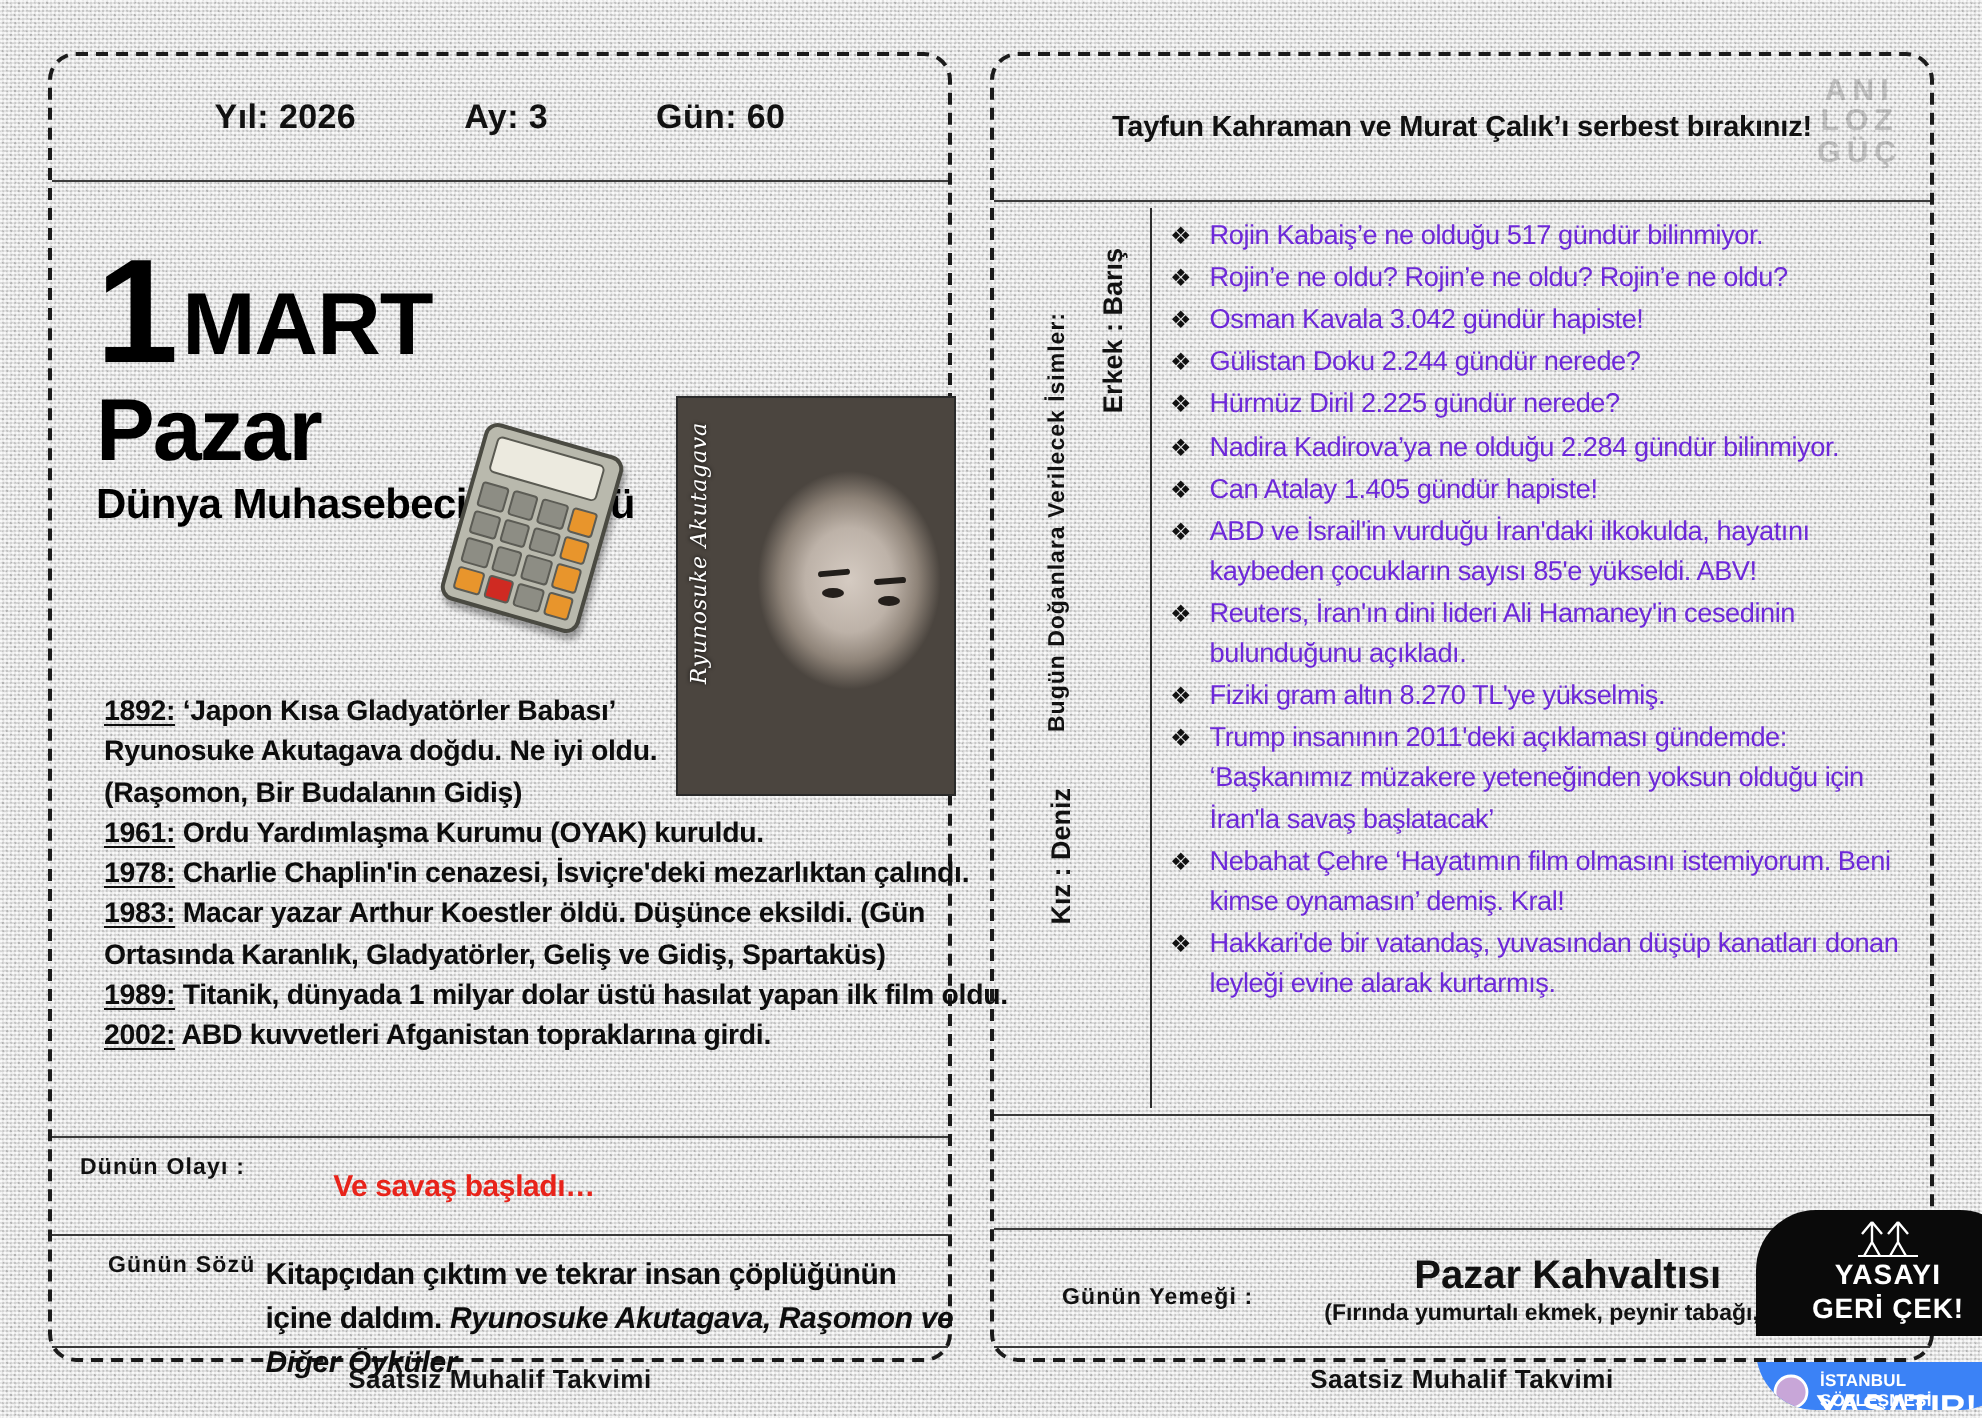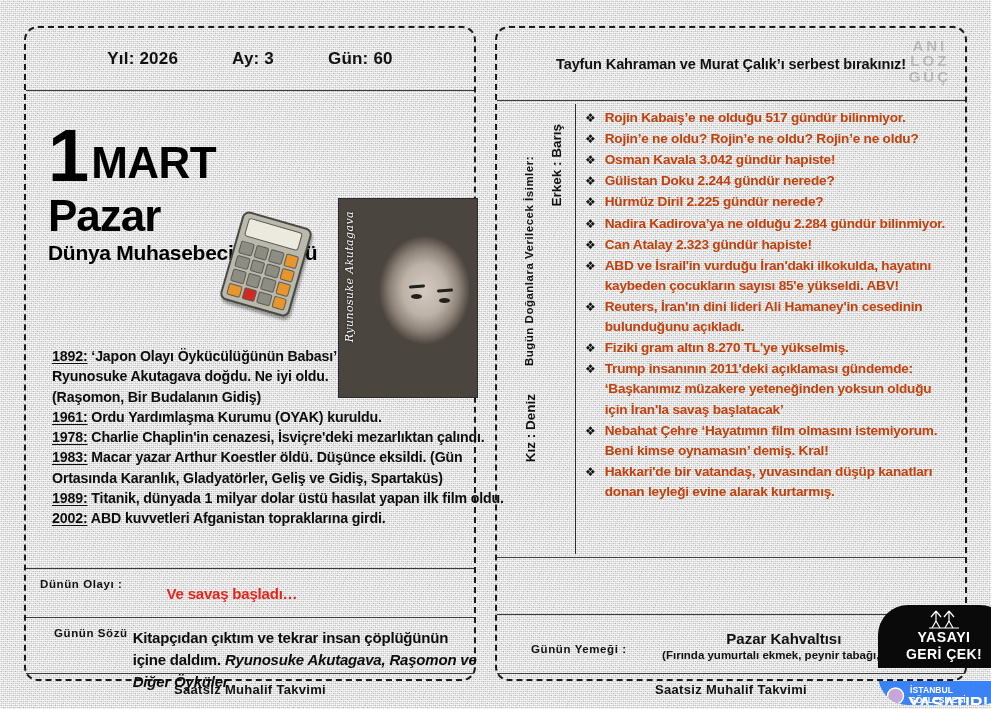--- a/index.html
+++ b/index.html
@@ -209,41 +209,41 @@
   }
 
   #news-list {
     position: absolute; left: 88px; top: 80px; width: 368px;
   }
   .news-item { display: flex; align-items: flex-start; gap: 9px; margin-bottom: 1px; }
   .news-bullet {
     font-size: 12px; color: #111; line-height: 1.5; flex: 0 0 auto; margin-top: 1px;
   }
   .news-text {
-    font-size: 13.6px; font-weight: 700; color: #c2410c; line-height: 1.48;
+    font-size: 13.6px; font-weight: 400; color: #6d28d9; line-height: 1.48;
     letter-spacing: -.22px;
   }
 
   #right-rule-1 { position: absolute; left: 0; top: 529px; width: 100%; }
   #right-rule-2 { position: absolute; left: 0; top: 586px; width: 100%; }
   #right-rule-3 { position: absolute; left: 0; top: 645px; width: 100%; }
 
   #film-row {
     position: absolute; left: 0; top: 529px; width: 100%; height: 57px;
     display: flex; align-items: center; justify-content: center;
   }
   #film-text { font-size: 14.2px; font-weight: 700; color: #111; letter-spacing: -.15px; }
 
   #meal-row {
     position: absolute; left: 14px; top: 590px; width: 444px; height: 54px;
     display: flex; align-items: center;
   }
   #meal-label { flex: 0 0 auto; margin-top: 8px; margin-left: 20px; }
   #meal-block { flex: 1 1 auto; text-align: center; padding-right: 14px; }
-  #meal-name { font-size: 15px; font-weight: 700; color: #111; }
+  #meal-name { font-size: 20px; font-weight: 700; color: #111; }
   #meal-detail { font-size: 11.5px; font-weight: 700; color: #111; margin-top: 1px; }
 
   
   #campaign-badge {
     position: absolute; left: 878px; top: 605px; width: 132px; height: 100px;
     z-index: 6; overflow: hidden; border-radius: 30px;
   }
   #badge-top {
     position: absolute; left: 0; top: 0; width: 100%; height: 63px;
     background: #0a0a0a;
@@ -326,21 +326,21 @@
     <div id="portrait-photo"></div>
     <div id="portrait-brow-l"></div>
     <div id="portrait-brow-r"></div>
     <div id="portrait-eye-l"></div>
     <div id="portrait-eye-r"></div>
     <div id="portrait-caption">Ryunosuke Akutagava</div>
   </div>
 
   <div id="events">
     <div class="event-line">
-      <span class="event-year">1892:</span><span> ‘Japon Olayı Öykücülüğünün Babası’</span>
+      <span class="event-year">1892:</span><span> ‘Japon Kısa Gladyatörler Babası’</span>
     </div>
     <div class="event-line">
       <span class="event-year"></span><span>Ryunosuke Akutagava doğdu. Ne iyi oldu.</span>
     </div>
     <div class="event-line">
       <span class="event-year"></span><span>(Raşomon, Bir Budalanın Gidiş)</span>
     </div>
     <div class="event-line">
       <span class="event-year">1961:</span><span> Ordu Yardımlaşma Kurumu (OYAK) kuruldu.</span>
     </div>
@@ -415,21 +415,21 @@
     <div class="news-item">
       <span class="news-bullet">❖</span>
       <span class="news-text">Hürmüz Diril 2.225 gündür nerede?</span>
     </div>
     <div class="news-item">
       <span class="news-bullet">❖</span>
       <span class="news-text">Nadira Kadirova’ya ne olduğu 2.284 gündür bilinmiyor.</span>
     </div>
     <div class="news-item">
       <span class="news-bullet">❖</span>
-      <span class="news-text">Can Atalay 2.323 gündür hapiste!</span>
+      <span class="news-text">Can Atalay 1.405 gündür hapiste!</span>
     </div>
     <div class="news-item">
       <span class="news-bullet">❖</span>
       <span class="news-text">ABD ve İsrail'in vurduğu İran'daki ilkokulda, hayatını kaybeden çocukların sayısı 85'e yükseldi. ABV!</span>
     </div>
     <div class="news-item">
       <span class="news-bullet">❖</span>
       <span class="news-text">Reuters, İran'ın dini lideri  Ali Hamaney'in cesedinin bulunduğunu açıkladı.</span>
     </div>
     <div class="news-item">

